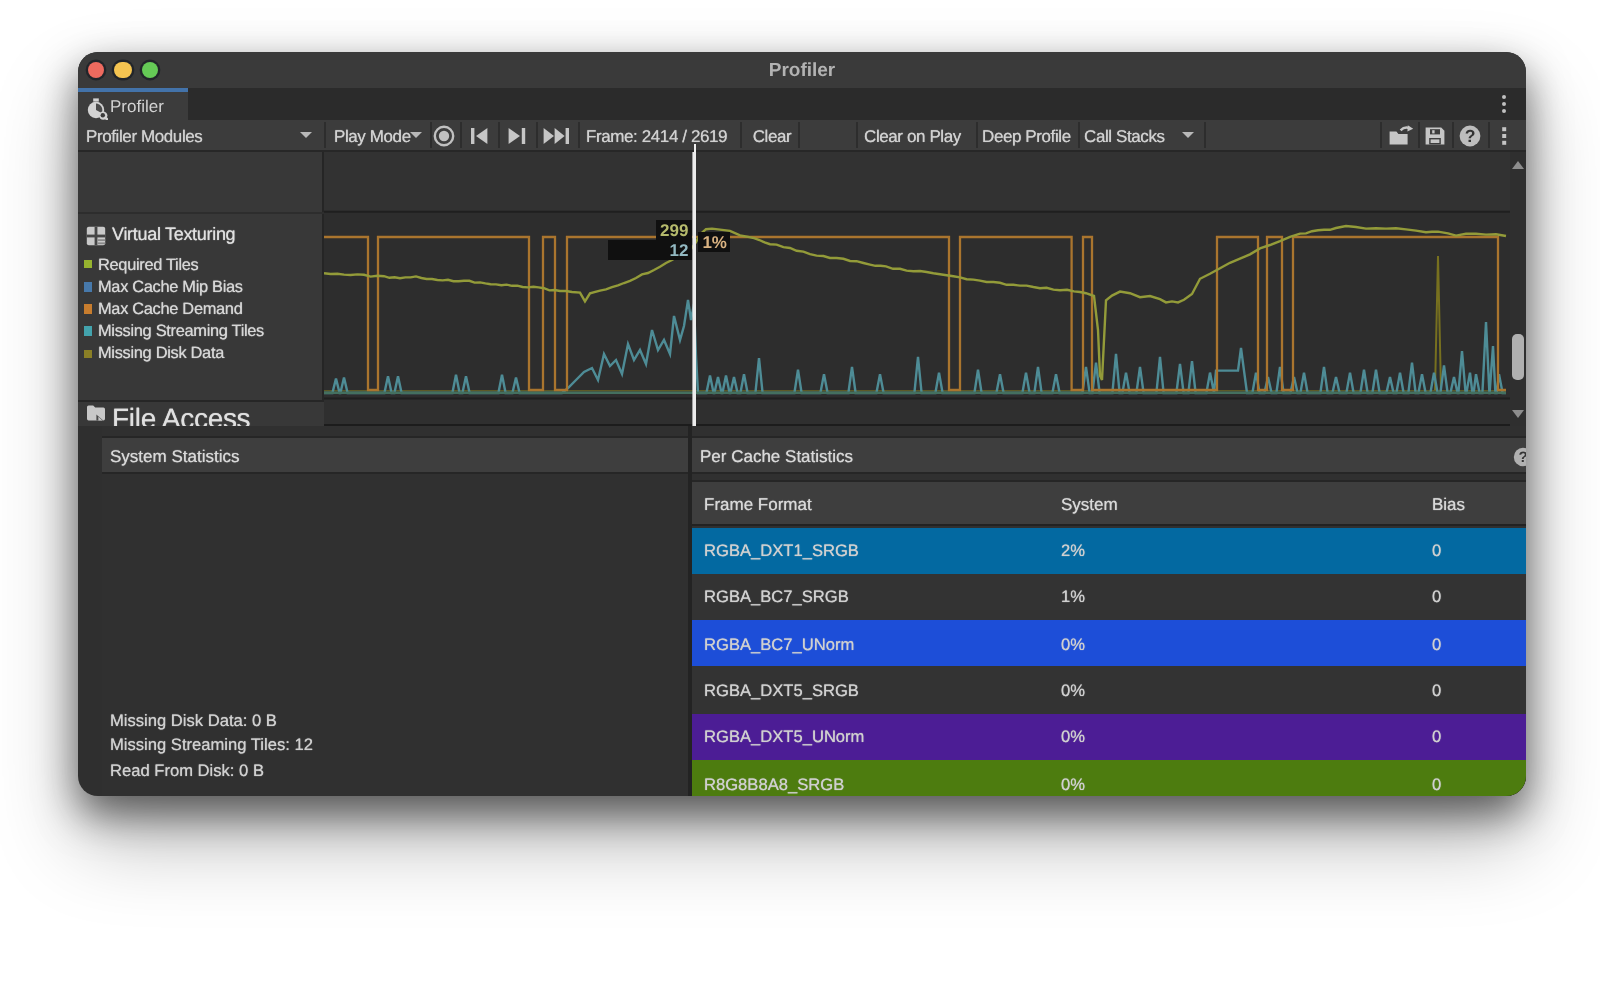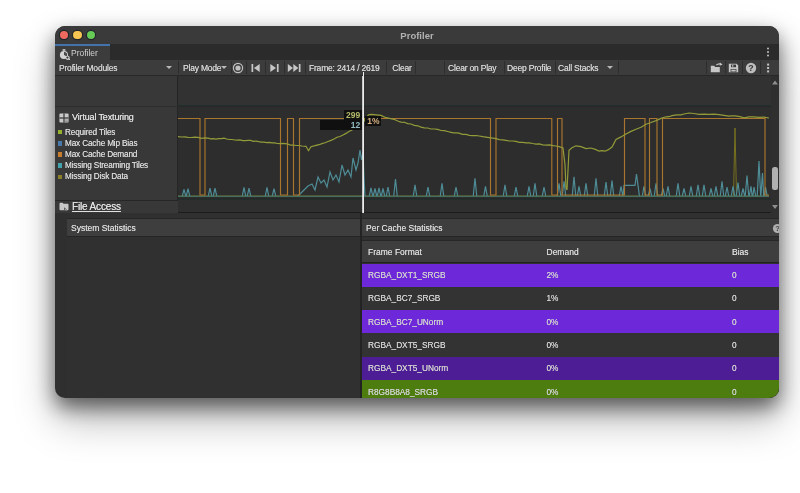--- a/index.html
+++ b/index.html
@@ -1,40 +1,40 @@
 <!DOCTYPE html>
 <html><head>
 <meta charset="utf-8">
 <style>
 * { margin:0; padding:0; box-sizing:border-box; }
 html,body { width:800px; height:493px; background:#fff; overflow:hidden;
   font-family:"Liberation Sans", sans-serif; }
 #win { position:absolute; left:39px; top:26px; width:724px; height:372px;
   border-radius:10px; background:#2f2f2f; overflow:hidden;
-  box-shadow:0 9px 20px rgba(0,0,0,0.55), 0 22px 42px rgba(0,0,0,0.28);margin-left:16px; }
+  box-shadow:0 9px 20px rgba(0,0,0,0.55), 0 22px 42px rgba(0,0,0,0.28); }
 .abs { position:absolute; }
 
 #titlebar { position:absolute; left:0; top:0; width:724px; height:18px; background:#3a3a3a; }
 .tl { position:absolute; top:4.8px; width:8.5px; height:8.5px; border-radius:50%; box-shadow:0 0 0 1.2px rgba(14,20,30,0.55); }
 #title { position:absolute; left:0; top:0; width:724px; height:18px; line-height:19px;
   text-align:center; font-size:9.5px; font-weight:bold; color:#b2b2b2; }
 
 #tabbar { position:absolute; left:0; top:18px; width:724px; height:15.5px; background:#2b2b2b; }
 #tab { position:absolute; left:0; top:0; width:55px; height:15.5px; background:#3c3c3c;
   border-top:2px solid #4373aa; }
 #tab span { position:absolute; left:16px; top:2px; font-size:8.5px; color:#d2d2d2; }
 
 #toolbar { position:absolute; left:0; top:33.5px; width:724px; height:16.5px; background:#3c3c3c;
   border-bottom:1px solid #272727; }
 .tsep { position:absolute; top:1px; width:1px; height:13.5px; background:#2d2d2d; }
 .tt { position:absolute; top:0; height:15.5px; line-height:16px; font-size:8.5px; letter-spacing:-0.2px; color:#d0d0d0; white-space:nowrap; text-shadow:0 0 0.4px #d0d0d0; }
 .arr { position:absolute; width:0; height:0; border-left:3px solid transparent;
   border-right:3px solid transparent; border-top:3.5px solid #b8b8b8; }
 
-#charts { position:absolute; left:0; top:50px; width:724px; height:137px; background:#14b8a6; }
+#charts { position:absolute; left:0; top:50px; width:724px; height:137px; background:#bef264; }
 #leftcol { position:absolute; left:0; top:0; width:123px; height:137px; background:#383838;
   border-right:1px solid #252525; }
 .mleg { position:absolute; font-size:8.2px; letter-spacing:-0.15px; color:#d6d6d6; white-space:nowrap; text-shadow:0 0 0.5px #d6d6d6; }
 .sq { position:absolute; left:2.5px; width:4.5px; height:4.5px; }
 #chartsvg { position:absolute; left:0; top:0; }
 .phlabel { position:absolute; font-size:8.5px; font-weight:bold; background:#101010;
   line-height:10px; padding:0 2px; white-space:nowrap; }
 
 #sbar { position:absolute; left:716px; top:0; width:8px; height:137px; background:#2f2f2f; }
 #sthumb { position:absolute; left:1px; top:91px; width:6px; height:23px; background:#b0b0b0; border-radius:2.5px; }
@@ -178,21 +178,21 @@
       <div class="mleg" style="left:10px; top:85.1px;">Missing Streaming Tiles</div>
       <div class="sq" style="top:98.6px; background:#8a7f26;"></div>
       <div class="mleg" style="left:10px; top:96.3px;">Missing Disk Data</div>
 
       <div class="abs" style="left:0; top:123.5px; width:123px; height:13.5px; background:#383838; border-top:1px solid #262626;"></div>
       <svg class="abs" style="left:4px; top:126px;" width="10" height="9" viewBox="0 0 10 9">
         <path d="M0.5 1.5 Q0.5 0.7 1.3 0.7 L3.6 0.7 L4.6 1.8 L8.7 1.8 Q9.5 1.8 9.5 2.6 L9.5 7.4 Q9.5 8.2 8.7 8.2 L1.3 8.2 Q0.5 8.2 0.5 7.4 Z" fill="#c8c8c8"></path>
         <path d="M5.2 8.2 L5.2 5.2 L8.6 8.2 Z" fill="#4a4a4a"></path>
         <path d="M6.2 8.2 L6.2 6.4 L8.2 8.2 Z" fill="#c8c8c8"></path>
       </svg>
-      <div class="mleg" style="left:17px; top:125.3px; font-size:10px; color:#e0e0e0;text-decoration:underline;">File Access</div>
+      <div class="mleg" style="left:17px; top:125.3px; font-size:14px; color:#e0e0e0;">File Access</div>
     </div>
     <svg id="chartsvg" width="724" height="137" viewBox="0 0 724 137">
 
       <rect x="123" y="0" width="593" height="29.5" fill="#323232"></rect>
       <rect x="123" y="29.5" width="593" height="94" fill="#2d2d2d"></rect>
       <rect x="123" y="123.5" width="593" height="13.5" fill="#2f2f2f"></rect>
       <line x1="123" y1="29.9" x2="716" y2="29.9" stroke="#1f1f1f" stroke-width="1"></line>
       <line x1="123" y1="123.2" x2="716" y2="123.2" stroke="#1f1f1f" stroke-width="1"></line>
       <line x1="123" y1="136.5" x2="716" y2="136.5" stroke="#1c1c1c" stroke-width="1"></line>
       <g clip-path="url(#plotclip)">
@@ -221,44 +221,47 @@
         <path d="M1 8.5 L4 4.5 L7 8.5 Z" fill="#8d8d8d"></path>
         <path d="M1 129 L4 133 L7 129 Z" fill="#8d8d8d"></path>
       </svg>
       <div id="sthumb"></div>
     </div>
   </div>
 
   <div id="bottom">
     <div id="lpanel">
       <div class="shead" style="top:5px;">System Statistics</div>
+      <div class="stat" style="top:141px;">Missing Disk Data: 0 B
+Missing Streaming Tiles: 12
+Read From Disk: 0 B</div>
     </div>
     <div id="rpanel">
       <div class="shead" style="top:5px;">Per Cache Statistics
         <svg class="abs" style="right:8px; top:4px;" width="11" height="11" viewBox="0 0 11 11">
           <circle cx="5.5" cy="5.5" r="4.6" fill="#b0b0b0"></circle>
           <text x="5.5" y="8.2" font-size="7.5" font-weight="bold" fill="#333" text-anchor="middle" font-family="Liberation Sans">?</text>
         </svg>
       </div>
       <div class="shead" style="top:27px; height:22.5px; line-height:22px; border-bottom:1px solid #222;">
         <span style="position:absolute; left:6px;">Frame Format</span>
-        <span style="position:absolute; left:184.5px;">Demand</span>
+        <span style="position:absolute; left:184.5px;">System</span>
         <span style="position:absolute; left:370px;">Bias</span>
       </div>
-      <div class="trow" style="top:50.5px; background:#6d28d9;">
+      <div class="trow" style="top:50.5px; background:#0369a1;">
           <span class="c1">RGBA_DXT1_SRGB</span>
           <span class="c2">2%</span>
           <span class="c3">0</span>
         </div>
       <div class="trow" style="top:73.8px; background:#333333;">
           <span class="c1">RGBA_BC7_SRGB</span>
           <span class="c2">1%</span>
           <span class="c3">0</span>
         </div>
-      <div class="trow" style="top:97.1px; background:#6d28d9;">
+      <div class="trow" style="top:97.1px; background:#1d4ed8;">
           <span class="c1">RGBA_BC7_UNorm</span>
           <span class="c2">0%</span>
           <span class="c3">0</span>
         </div>
       <div class="trow" style="top:120.4px; background:#333333;">
           <span class="c1">RGBA_DXT5_SRGB</span>
           <span class="c2">0%</span>
           <span class="c3">0</span>
         </div>
       <div class="trow" style="top:143.7px; background:#4c1d95;">

